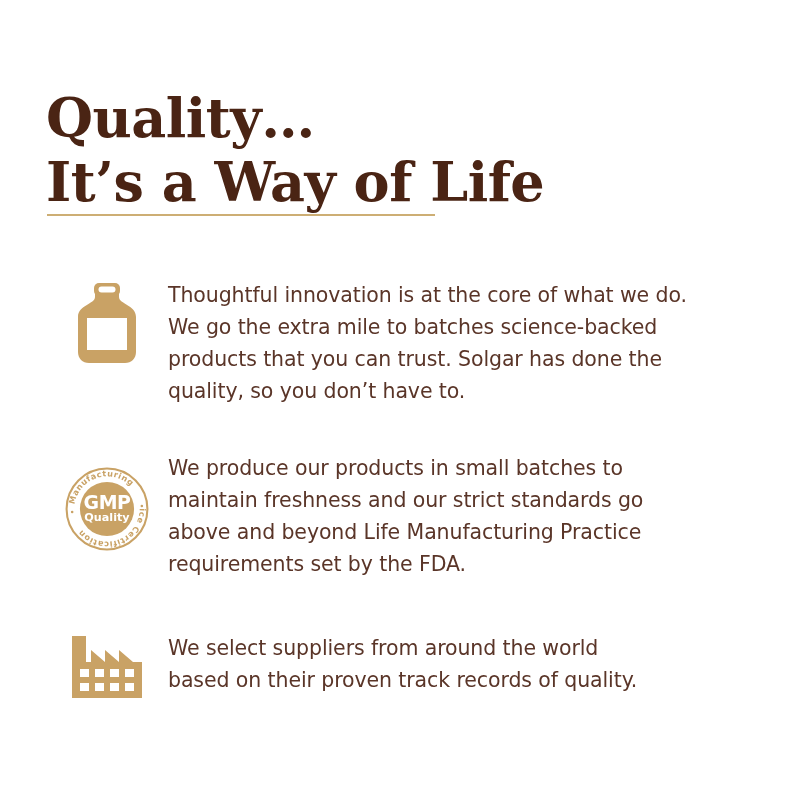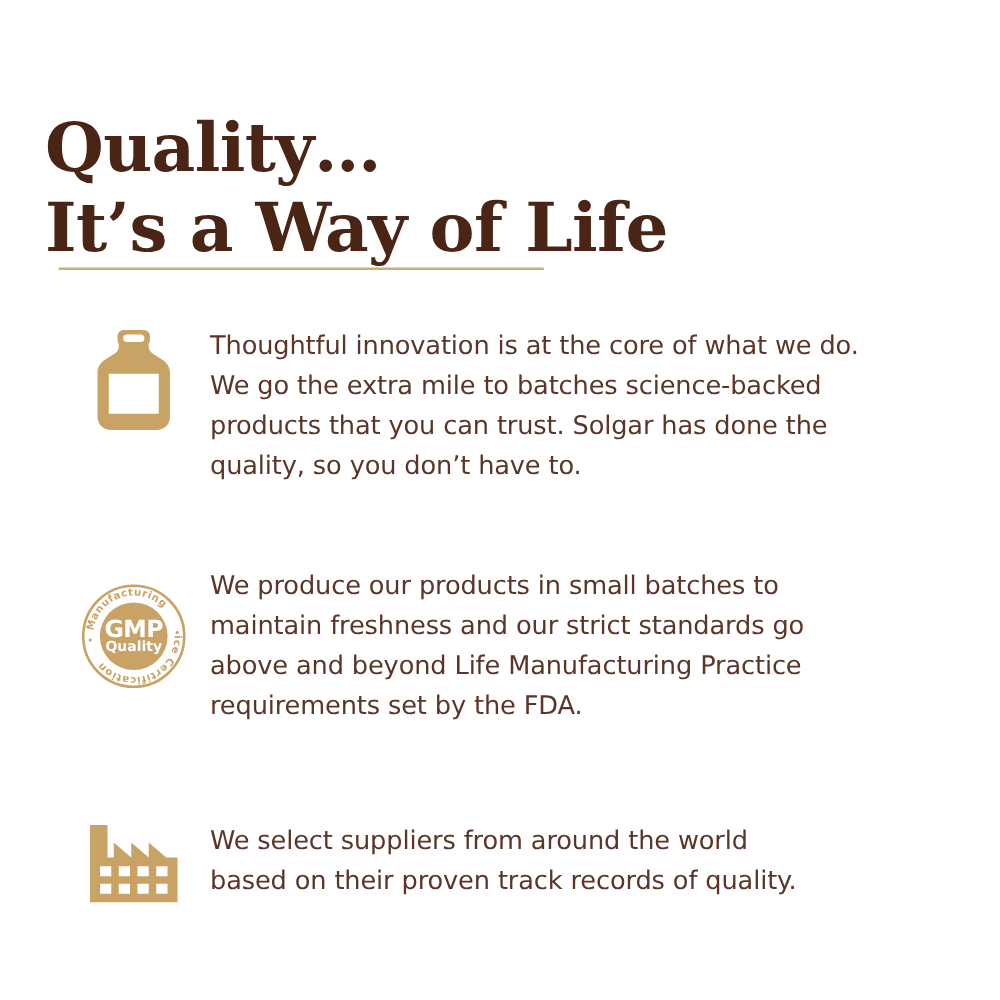--- a/index.html
+++ b/index.html
@@ -17,21 +17,21 @@
 
   .page {
     position: absolute;
     inset: 0;
     background: #ffffff;
   }
 
   
   .heading {
     position: absolute;
-    left: 36px;
+    left: 46px;
     top: 50px;
     width: 700px;
     color: #4A2414;
     font-family: "DejaVu Serif", "Liberation Serif", serif;
     font-weight: 700;
     font-size: 54px;
     line-height: 64px;
     letter-spacing: -0.5px;
   }
   .heading .line {
@@ -49,23 +49,23 @@
   }
 
   
   .block {
     position: absolute;
     left: 46px;
     width: 710px;
     display: flex;
     align-items: flex-start;
   }
-  .block-1 { top: 260px; }
+  .block-1 { top: 279px; }
   .block-2 { top: 452px; }
-  .block-3 { top: 632px; margin-top: 24px; }
+  .block-3 { top: 632px; }
 
   .icon-slot {
     width: 122px;
     flex: 0 0 122px;
     display: flex;
     justify-content: center;
     align-items: flex-start;
     padding-top: 4px;
   }
   .block-2 .icon-slot { padding-top: 14px; }

